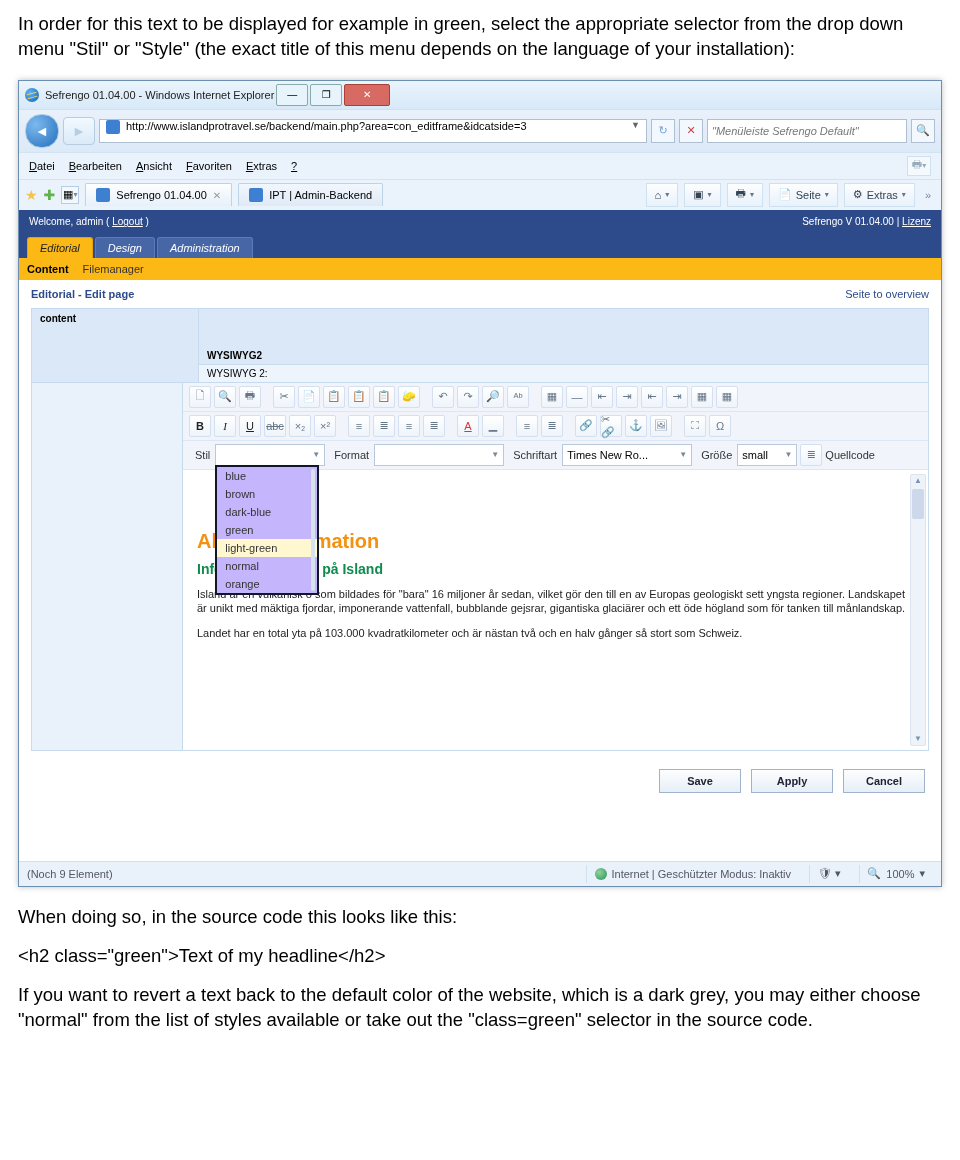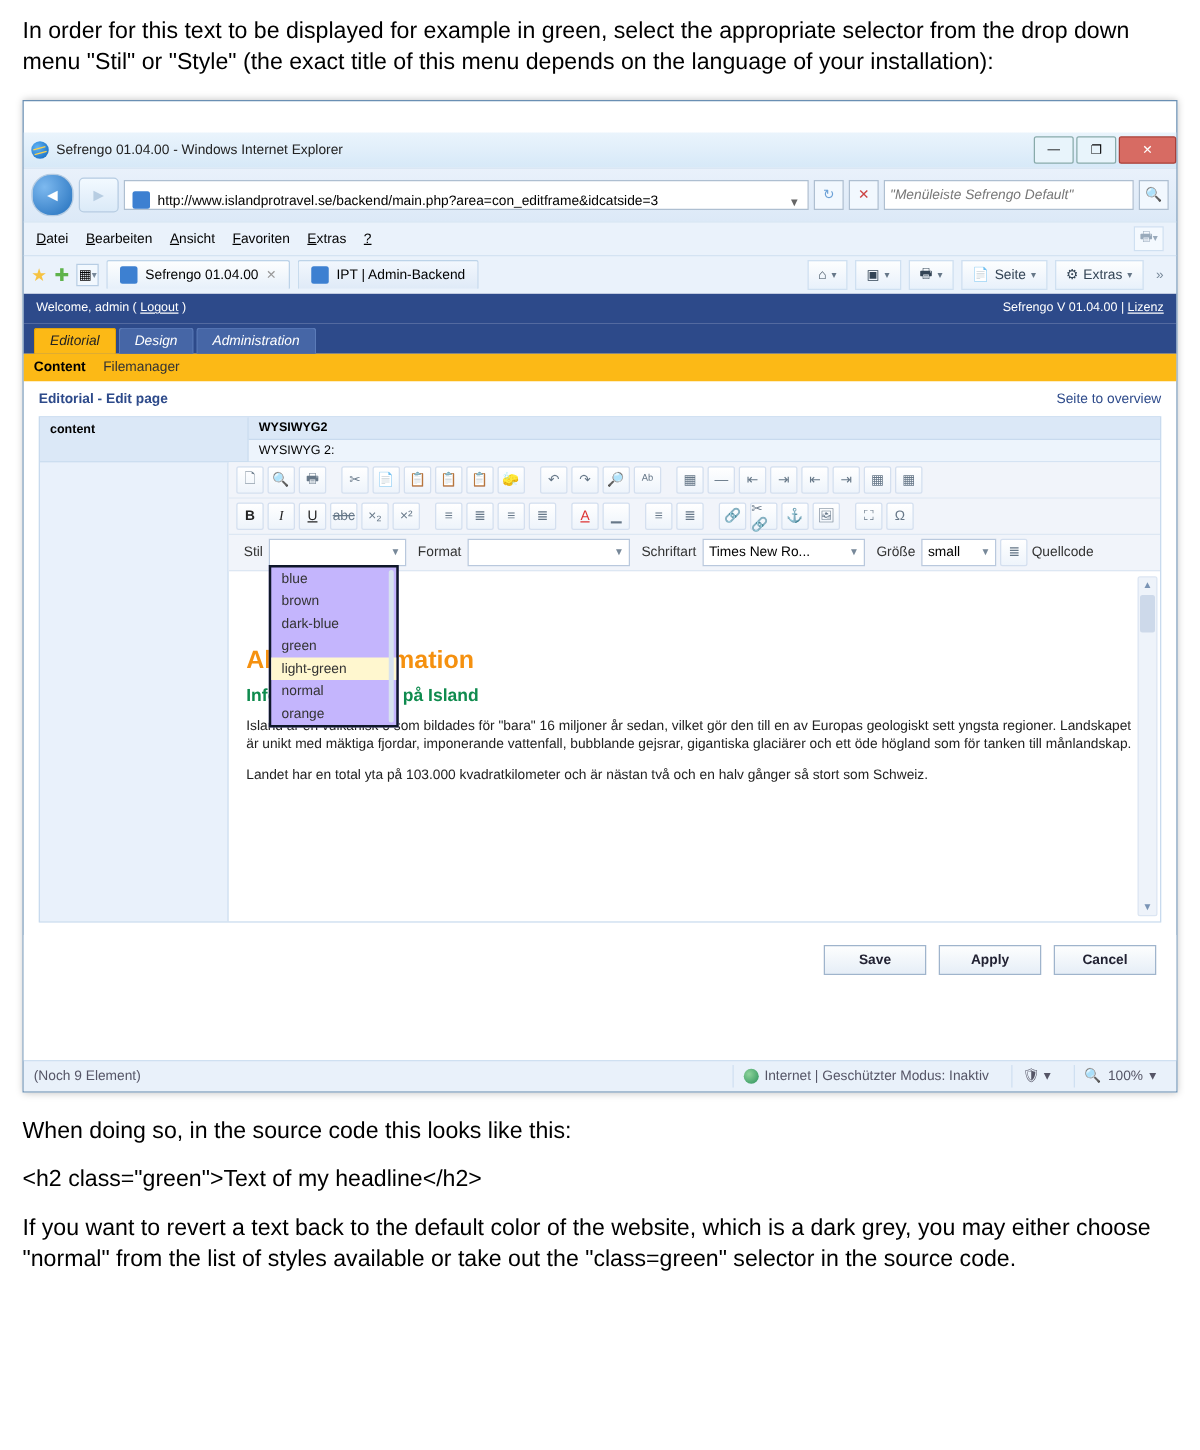--- a/index.html
+++ b/index.html
@@ -20,25 +20,24 @@
 
   
   .browser {
     margin: 0 18px 18px 18px;
     border: 1px solid #6a8fb3;
     box-shadow: 0 0 6px rgba(0,0,0,.25);
     background: #fff;
     font-size: 11px;
   }
   .titlebar {
-    display: flex; align-items: center; justify-content: space-between;
+    display: flex; align-items: center; 
     height: 28px;
     background: linear-gradient(#eaf4fc,#d7e9f8);
     padding: 0 0 0 6px;
-    margin-top: 25px;
   }
   .titlebar .title { display:flex; align-items:center; gap:6px; color:#222; }
   .winbtns { display:flex; }
   .winbtn {
     width: 30px; height: 20px; margin-left: 2px;
     border: 1px solid #8aa; background:#e8f4fb; border-radius:2px;
     display:flex; align-items:center; justify-content:center;
     font-size:10px;
   }
   .winbtn.close { background:#d76b63; color:#fff; border-color:#a94038; width:44px; }
@@ -53,21 +52,21 @@
     width: 30px; height: 26px;
     border:1px solid #b6cce2; border-radius:4px;
     background: linear-gradient(#f2f9ff,#dbeaf8);
     display:flex; align-items:center; justify-content:center;
     color:#3a6ca8; font-size:14px;
   }
   .navbtn.big { width:32px; height:32px; border-radius:16px;
     background:radial-gradient(circle at 30% 30%, #7db9ef, #226fbc); color:#fff;}
   .urlbox {
     flex:1; height:22px; border:1px solid #aebfd1; background:#fff;
-    display:flex; align-items:flex-end; padding:0 6px; gap:6px;
+    display:flex; align-items:flex-start; padding:0 6px; gap:6px;
   }
   .urlbox .dd { color:#666; font-size:9px; }
   .searchbox {
     width:190px; height:22px; border:1px solid #aebfd1; background:#fff;
     display:flex; align-items:center; padding:0 4px; gap:4px; color:#777; font-style:italic;
   }
   .sbtn { width:22px; height:22px; border:1px solid #aebfd1; background:#f2f8fe;
     display:flex; align-items:center; justify-content:center; color:#6ba0d6;}
 
   .menubar {
@@ -138,21 +137,21 @@
   }
   .ed-head {
     display:flex; align-items:stretch;
     background:#dbe8f7; border-bottom:1px solid #c8daee;
   }
   .ed-left {
     width:150px; padding:4px 8px; font-weight:bold;
     font-family:Verdana,sans-serif; font-size:10px;
     border-right:1px solid #c8daee;
   }
-  .ed-right { flex:1; }
+  .ed-right { flex:1;margin-top:38px; }
   .ed-title {
     padding:3px 8px; font-weight:bold; font-family:Verdana,sans-serif; font-size:10px;
     border-bottom:1px solid #c8daee; background:#dbe8f7;
   }
   .ed-sub {
     padding:3px 8px; font-family:Verdana,sans-serif; font-size:10px;
     background:#edf4fc;
   }
   .ed-body { display:flex; }
   .ed-body .ed-left-body {

